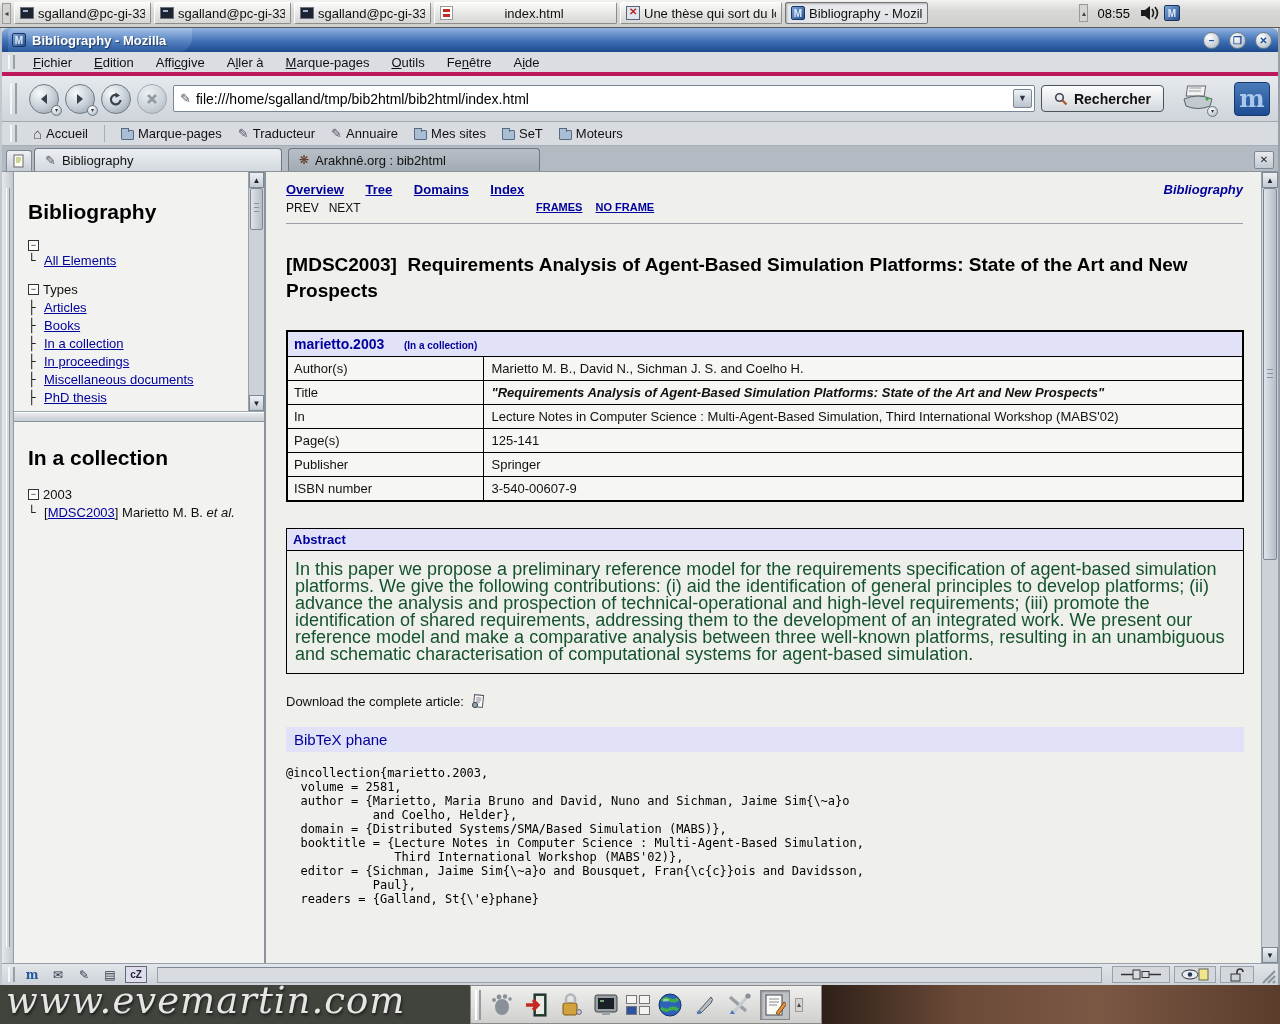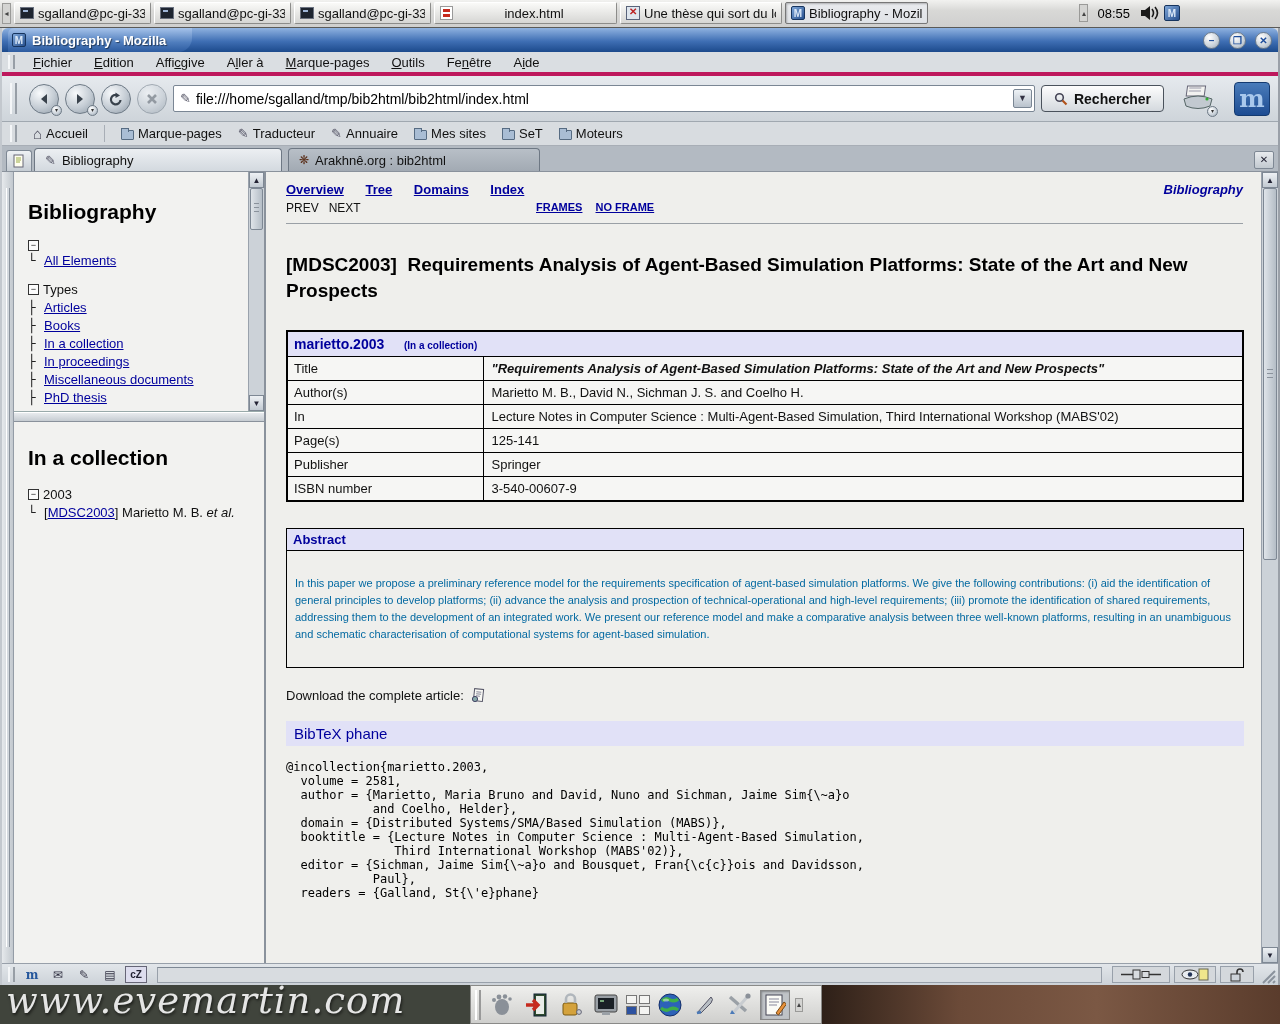--- a/index.html
+++ b/index.html
@@ -146,21 +146,21 @@
   table.bib { border-width:2px; }
   .bib-head { background:#e1e1f7; text-align:left; padding:4px 6px; }
   .bib-head .key { color:#00009c; font-size:14px; font-weight:bold; }
   .bib-head .kind { color:#00009c; font-size:10px; font-weight:bold;padding-left:16px; }
   td.c1 { width:196px; padding:4px 6px; font-size:13px; color:#111; }
   td.c2 { padding:4px 8px; font-size:13px; color:#111; }
   td.c2.titleval { font-weight:bold; font-style:italic; }
 
   .absbox { width:958px; border:1px solid #000; margin-top:26px; }
   .abs-head { background:#e1e1f7; border-bottom:1px solid #000; padding:3px 6px; color:#00009c; font-weight:bold; font-size:13px; }
-  .abs-body { padding:24px 8px; font-size:11px; line-height:17px; color:#0369a1; }
+  .abs-body { padding:10px 8px; font-size:18px; line-height:17px; color:#14532d; }
 
   .dl-row { margin-top:20px; font-size:13px; color:#111; display:flex; align-items:center; gap:6px; }
   .dl-icon { width:16px; height:15px; position:relative; }
 
   .bibtex-bar { width:958px; background:#e1e1f7; color:#00009c; font-size:15px; padding:4px 8px; margin-top:18px; }
   pre.bibtex { font-family:"DejaVu Sans Mono",monospace; font-size:12px; line-height:14px; color:#000; margin-top:14px; white-space:pre; }
 
   
   .statusbar { height:22px; background:linear-gradient(#e2e6ea,#ccd2d8); border-top:1px solid #98a0aa;
     display:flex; align-items:center; padding:0 2px 0 6px; gap:4px; }
@@ -447,26 +447,26 @@
 
         <h2 class="doc-title"><span>[MDSC2003]</span>&nbsp;&nbsp;<span>Requirements Analysis of Agent-Based Simulation Platforms: State of the Art and New Prospects</span></h2>
 
         <table class="bib">
           <tbody>
               <tr>
                 <th class="bib-head" colspan="2">
             <span class="key">marietto.2003</span>&nbsp;<span class="kind">(In a collection)</span></th>
               </tr>
           <tr>
+                <td class="c1">Author(s)</td>
+                <td class="c2">Marietto M. B., David N., Sichman J. S. and Coelho H.</td>
+              </tr>
+          <tr>
                 <td class="c1">Title</td>
                 <td class="c2 titleval">"Requirements Analysis of Agent-Based Simulation Platforms: State of the Art and New Prospects"</td>
-              </tr>
-          <tr>
-                <td class="c1">Author(s)</td>
-                <td class="c2">Marietto M. B., David N., Sichman J. S. and Coelho H.</td>
               </tr>
           <tr>
                 <td class="c1">In</td>
                 <td class="c2">Lecture Notes in Computer Science : Multi-Agent-Based Simulation, Third International Workshop (MABS'02)</td>
               </tr>
           <tr>
                 <td class="c1">Page(s)</td>
                 <td class="c2">125-141</td>
               </tr>
           <tr>

